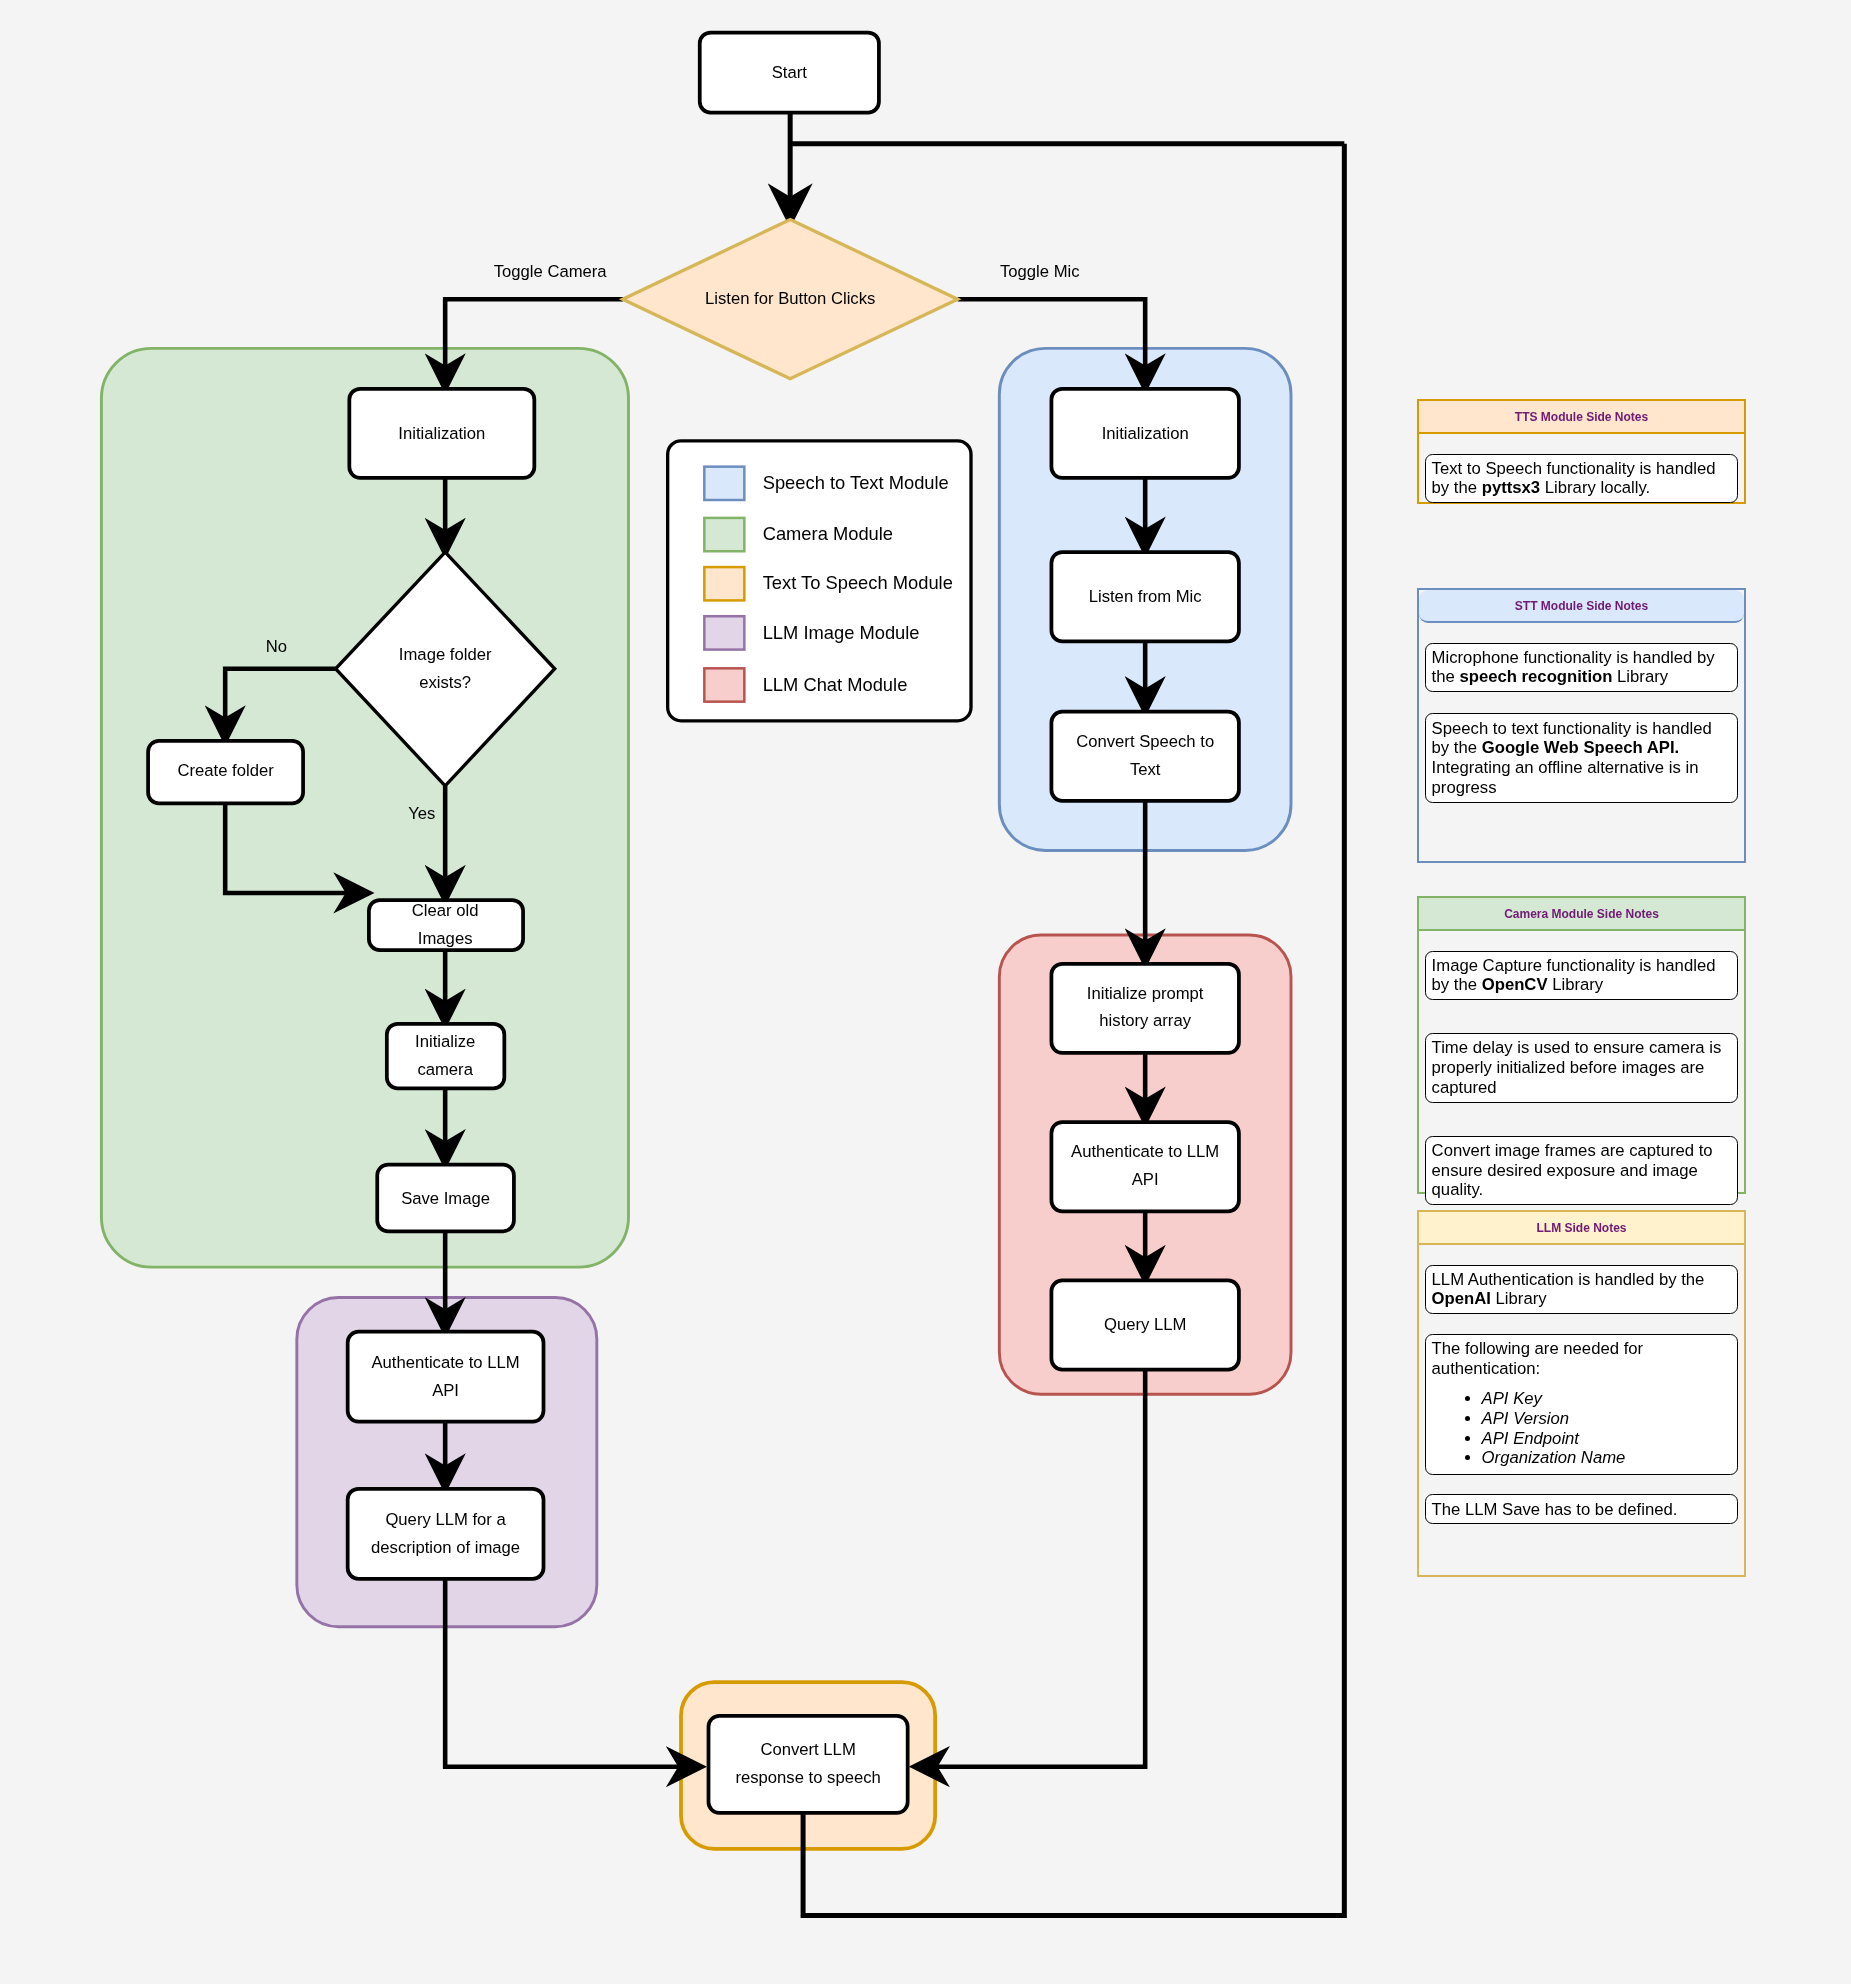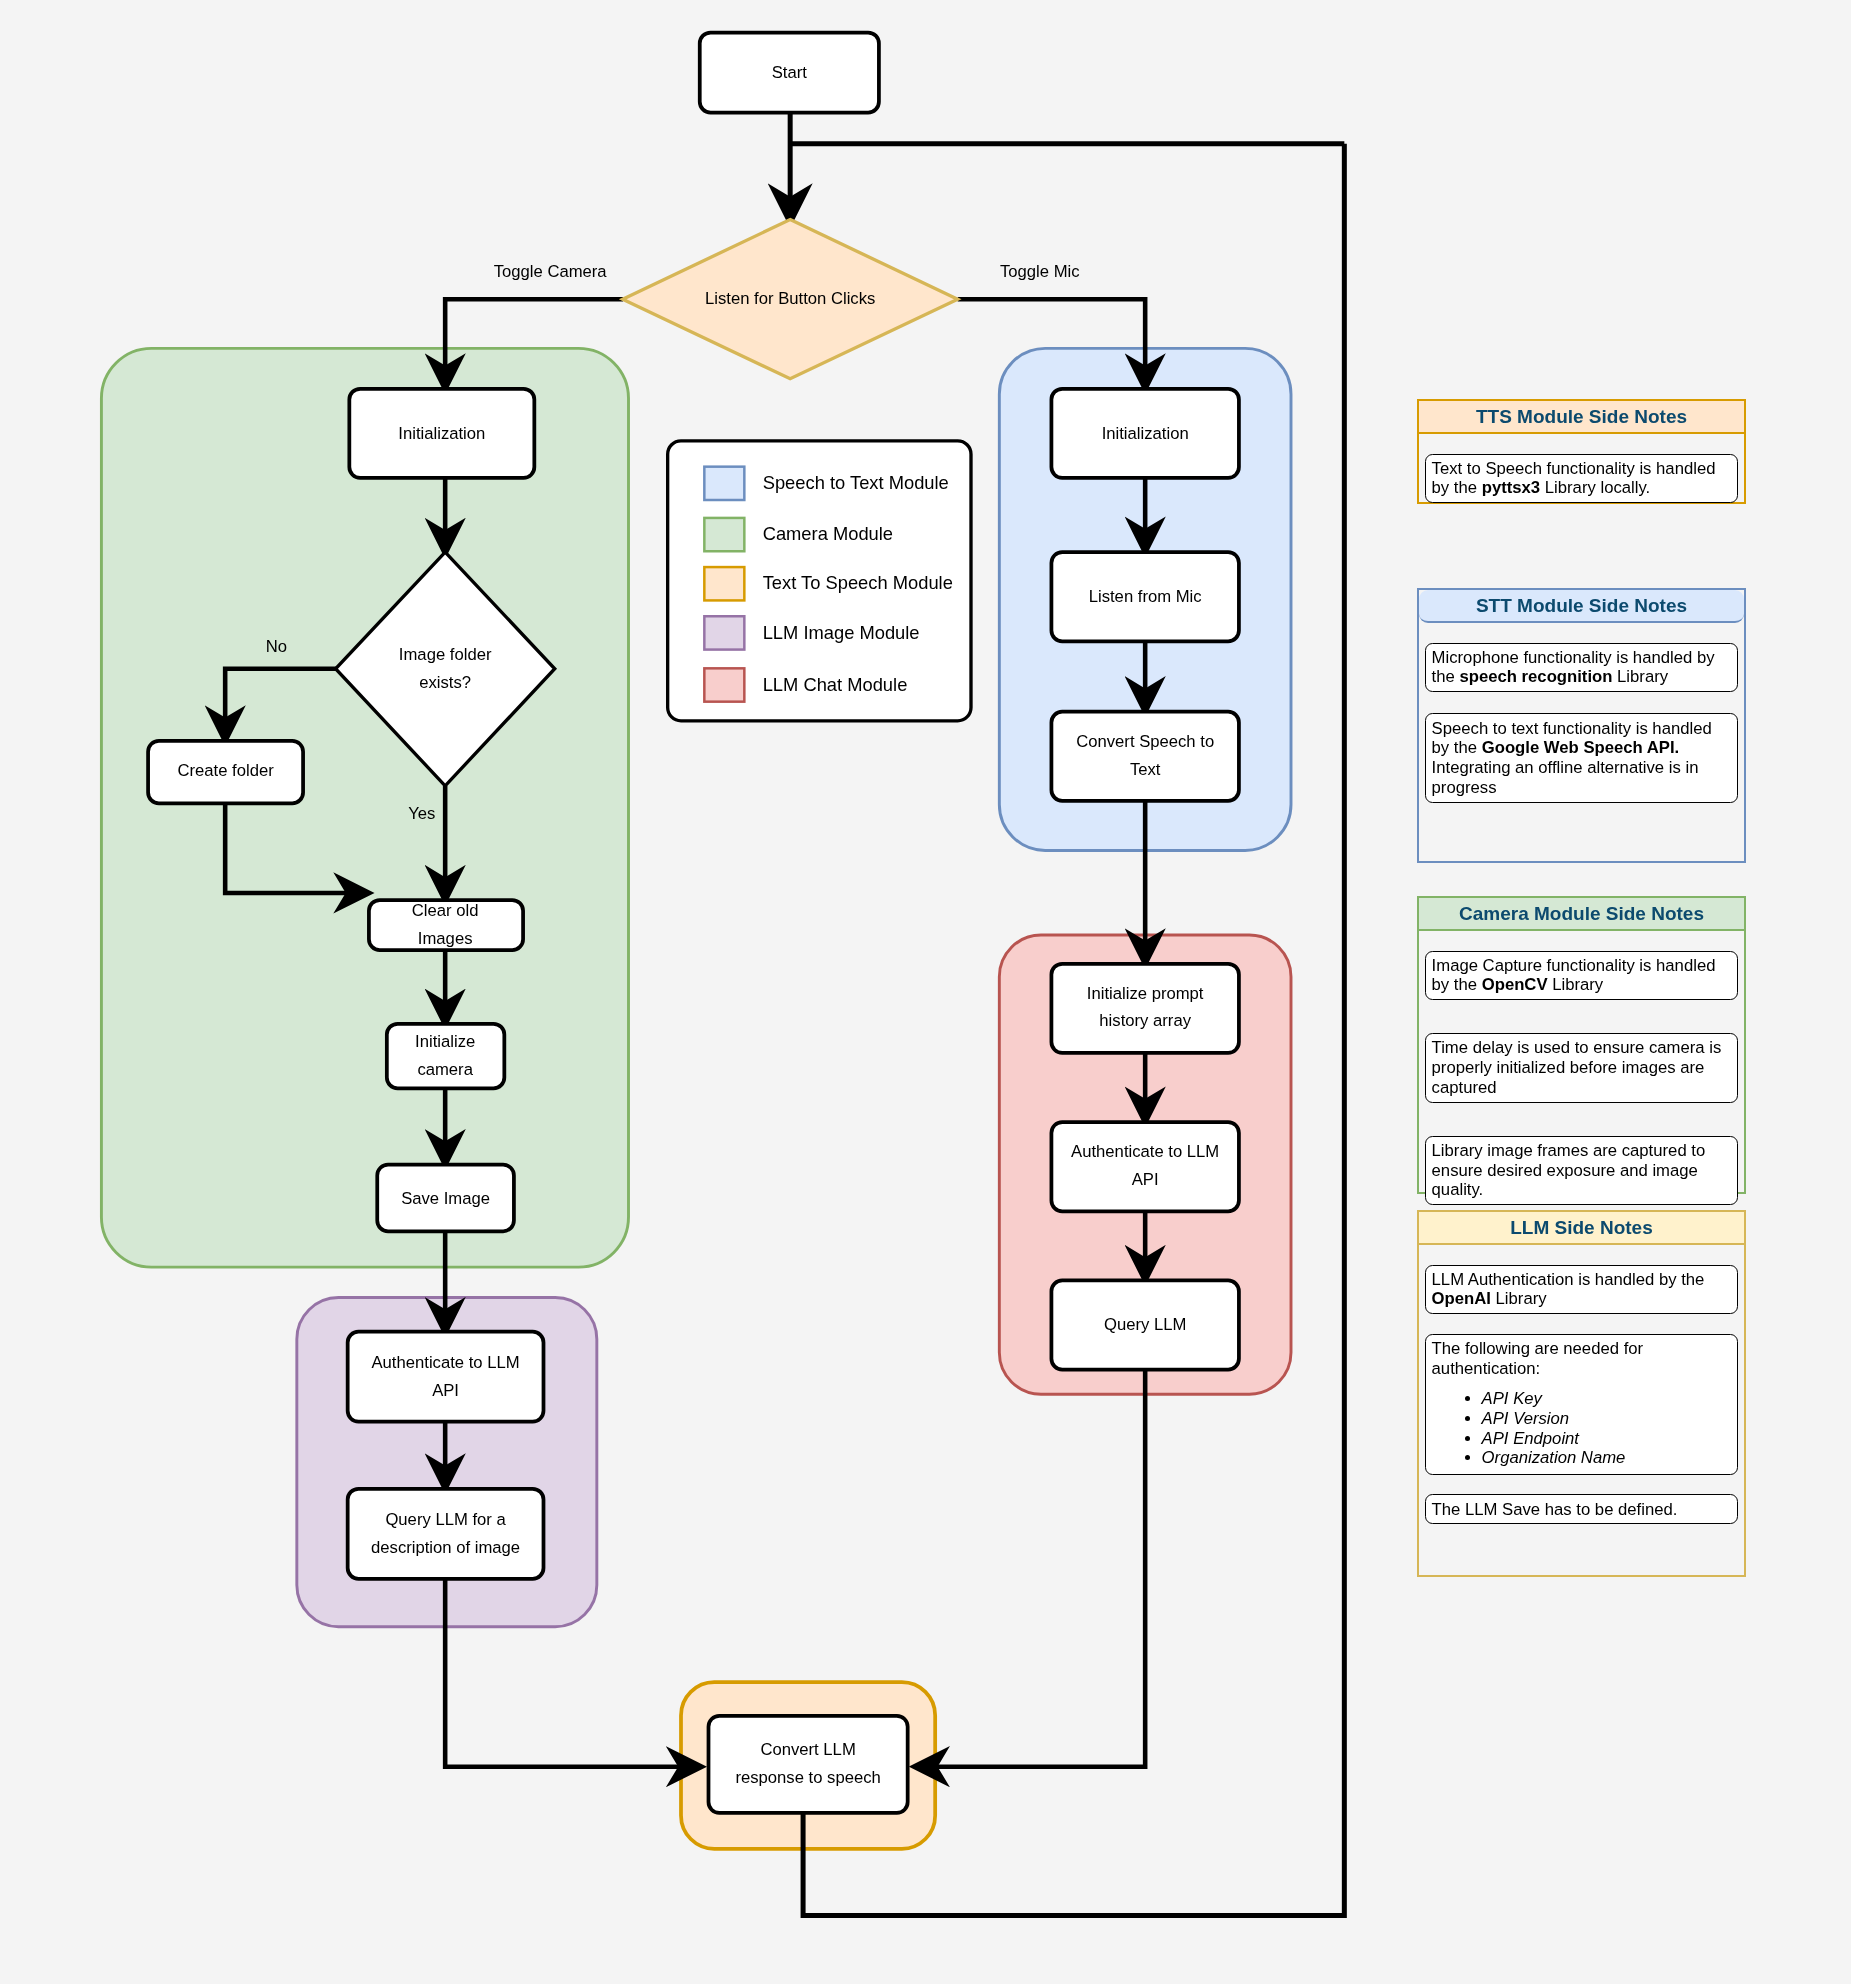--- a/index.html
+++ b/index.html
@@ -6,21 +6,21 @@
   html,body{margin:0;padding:0;background:#f4f4f4;}
   body{font-family:"Liberation Sans",sans-serif;}
   #stage{position:relative;width:1852px;height:1985px;background:#f4f4f4;}
   svg{position:absolute;left:0;top:0;width:1852px;height:1985px;display:block;}
   text{font-family:"Liberation Sans",sans-serif;fill:#000;}
   .nodelabel{font-size:40px;text-anchor:middle;dominant-baseline:middle;}
   .edgelabel{font-size:40px;text-anchor:middle;dominant-baseline:middle;}
   .legendlabel{font-size:44px;dominant-baseline:middle;}
   .panel{position:absolute;box-sizing:border-box;background:#f4f4f4;}
   .panel-hdr{box-sizing:border-box;width:100%;height:33px;display:flex;align-items:center;
-             justify-content:center;font-size:19px;font-weight:bold;color:#0c4a6e;}
+             justify-content:center;font-size:12px;font-weight:bold;color:#701a75;}
   .panel-body{box-sizing:border-box;padding:7.5px 5.8px 7.5px 5.8px;display:flex;flex-direction:column;gap:9.2px;}
   .note{box-sizing:border-box;background:#fff;border:1.7px solid #000;border-radius:7.5px;
         padding:4.2px 5.8px;font-size:16.7px;line-height:1.18;color:#000;margin-top:12px;}
   .note ul{margin:10.8px 0 1.7px 0;padding-left:50px;font-style:italic;}
   .note li{margin:0;padding:0;line-height:1.18;}
 </style>
 </head>
 <body>
 
 <div id="stage">
@@ -219,21 +219,21 @@
     <div class="note">Microphone functionality is handled by the <b>speech recognition</b> Library</div>
     <div class="note">Speech to text functionality is handled by the <b>Google Web Speech API.</b> Integrating an offline alternative is in progress</div>
   </div>
 </div>
 
 <div class="panel" style="left:1417px;top:896px;width:329px;height:298px;border:2.5px solid #82b366;">
   <div class="panel-hdr" style="background:#d5e8d4;border-bottom:2.5px solid #82b366;">Camera Module Side Notes</div>
   <div class="panel-body" style="gap:21px;">
     <div class="note">Image Capture functionality is handled by the <b>OpenCV</b> Library</div>
     <div class="note">Time delay is used to ensure camera is properly initialized before images are captured</div>
-    <div class="note">Library image frames are captured to ensure desired exposure and image quality.</div>
+    <div class="note">Convert image frames are captured to ensure desired exposure and image quality.</div>
   </div>
 </div>
 
 <div class="panel" style="left:1417px;top:1210px;width:329px;height:367px;border:2.5px solid #d6b656;">
   <div class="panel-hdr" style="background:#fff2cc;border-bottom:2.5px solid #d6b656;">LLM Side Notes</div>
   <div class="panel-body" style="gap:7.5px;">
     <div class="note">LLM Authentication is handled by the <b>OpenAI</b> Library</div>
     <div class="note">The following are needed for authentication:<ul>
             <li>API Key</li>
             <li>API Version</li>

